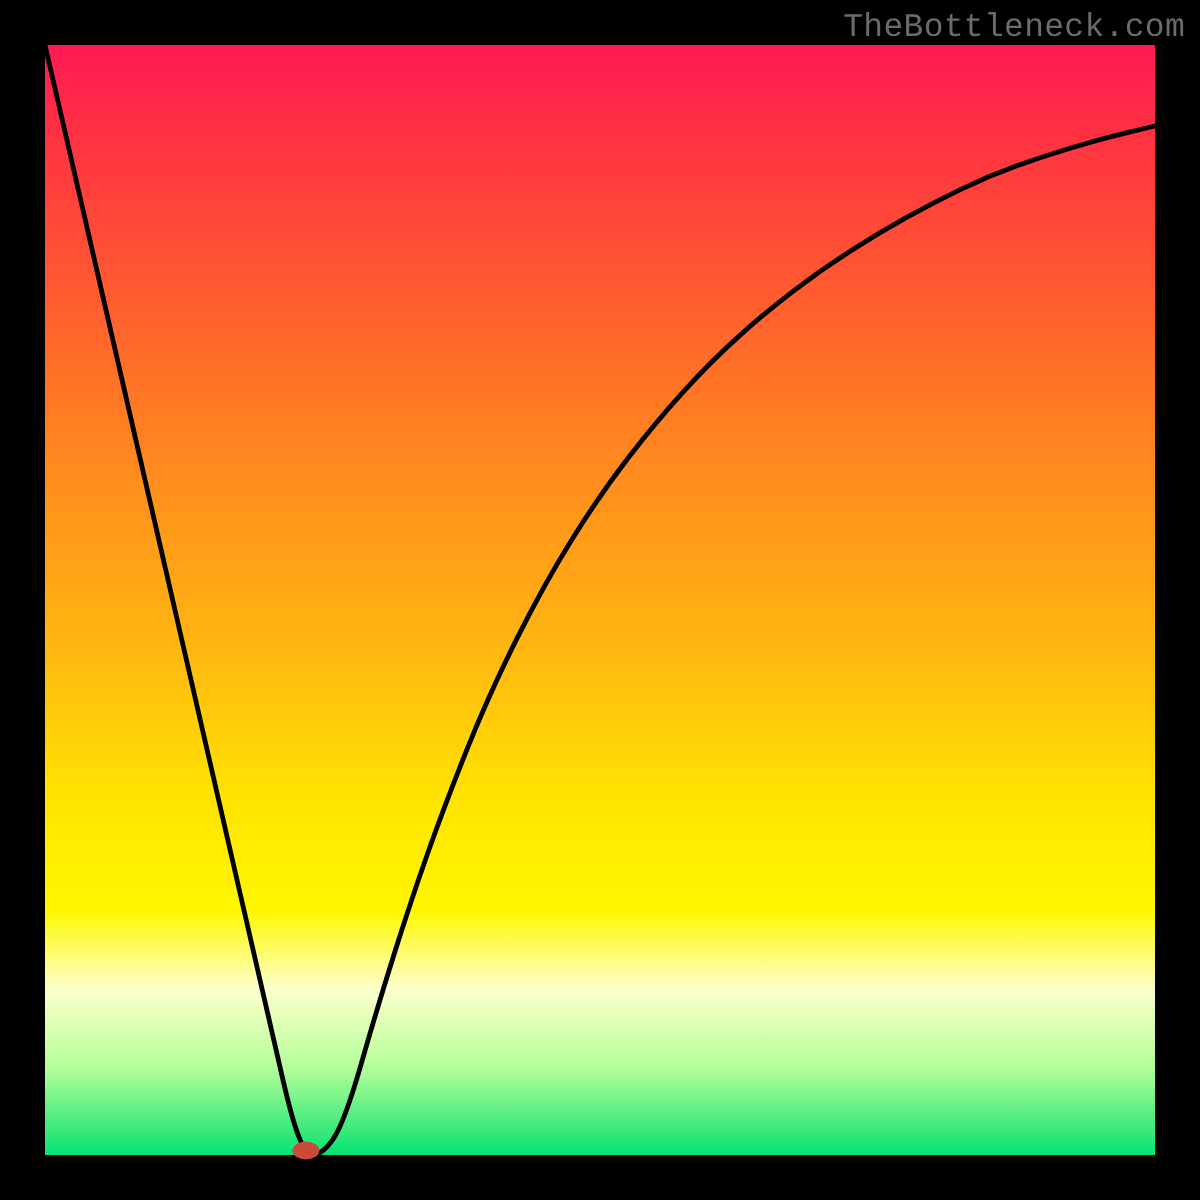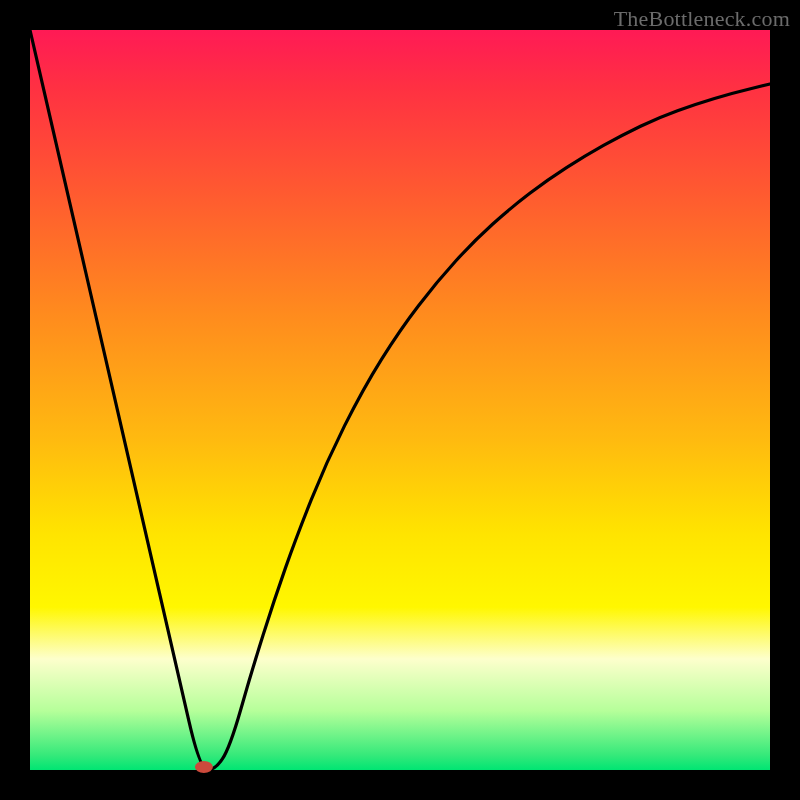--- a/index.html
+++ b/index.html
@@ -56,21 +56,21 @@
   .marker {
     fill: #cc4a3c;
     stroke: none;
   }
   .attribution {
     position: absolute;
     top: 6px;
     right: 10px;
     color: #6b6b6b;
     font-size: 22px;
-    font-family: Liberation Serif, serif;
+    font-family: Liberation Mono, monospace;
     letter-spacing: 0.2px;
   }
 </style>
 </head>
 <body>
 
 <div class="frame">
   <div class="plot-area">
     <svg class="plot-svg" viewBox="0 0 740 740">
       <path class="curve" d="M 0.00 0.00 Q 0.00 0.00 18.50 80.29 Q 37.00 160.58 55.50 241.24 Q 74.00 321.90 92.50 402.19 Q 111.00 482.48 129.50 563.14 Q 148.00 643.80 159.10 691.90 Q 170.20 740.00 177.60 740.00 Q 185.00 740.00 192.40 728.90 Q 199.80 717.80 210.90 678.95 Q 222.00 640.10 233.10 604.95 Q 244.20 569.80 255.30 538.35 Q 266.40 506.90 281.20 469.90 Q 296.00 432.90 314.50 395.90 Q 333.00 358.90 351.50 329.30 Q 370.00 299.70 388.50 275.65 Q 407.00 251.60 425.50 231.25 Q 444.00 210.90 462.50 194.25 Q 481.00 177.60 499.50 163.54 Q 518.00 149.48 536.50 137.64 Q 555.00 125.80 573.50 115.44 Q 592.00 105.08 610.50 96.20 Q 629.00 87.32 647.50 80.66 Q 666.00 74.00 684.50 68.45 Q 703.00 62.90 721.50 58.46 T 740.00 54.02"></path>

